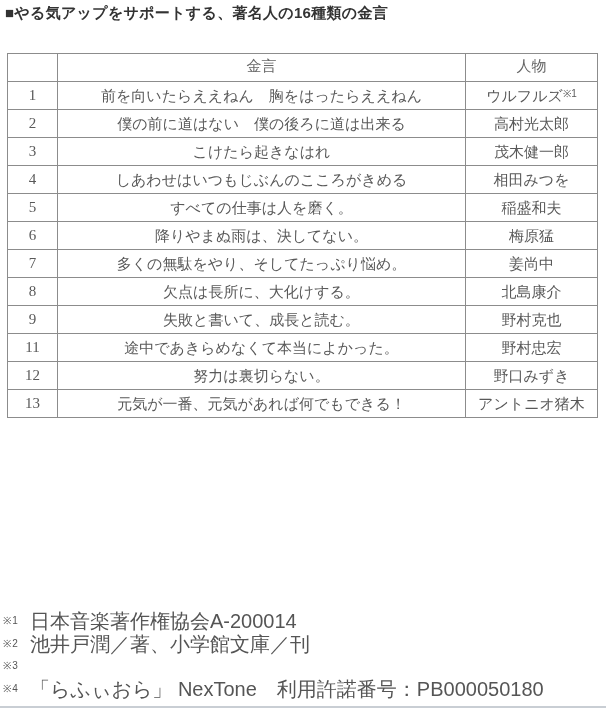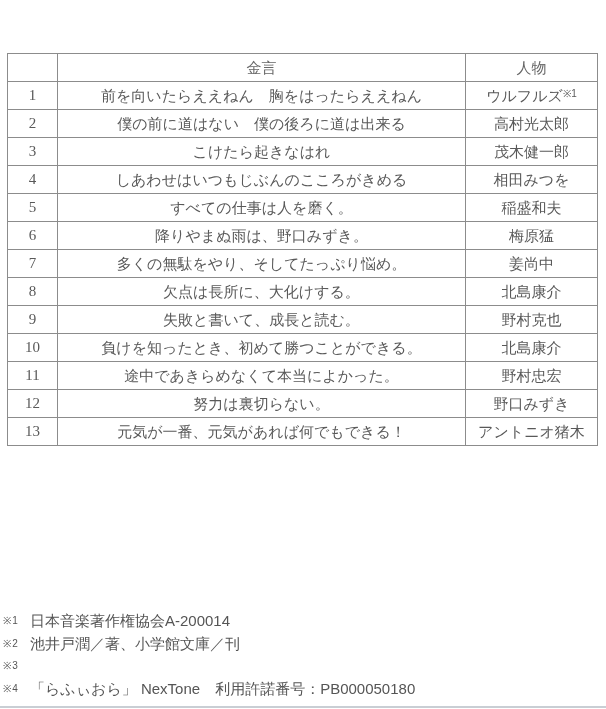--- a/index.html
+++ b/index.html
@@ -41,20 +41,21 @@
     color: #595959;
     text-align: center;
     vertical-align: middle;
     padding: 3px 4px;
     line-height: 21px;
     overflow: hidden;
   }
   table.quotes th {
     font-weight: normal;
     color: #666666;
+    font-family: Liberation Mono, monospace;
   }
   col.c-num    { width: 50px; }
   col.c-quote  { width: 408px; }
   col.c-person { width: 132px; }
   td.cell-num {
     font-family: "Liberation Serif", serif;
     font-size: 14px;
     color: #666666;
   }
   sup.note-ref {
@@ -77,39 +78,40 @@
   }
   .footnote-marker {
     font-size: 10px;
     color: #555555;
     width: 27px;
     flex: 0 0 27px;
     padding-top: 2px;
     letter-spacing: 1px;
   }
   .footnote-text {
-    font-size: 15px;
+    font-size: 20px;
     color: #555555;
     line-height: 20px;
     white-space: nowrap;
   }
   .bottom-divider {
     position: absolute;
     left: 0;
     bottom: 1px;
     width: 606px;
     height: 2px;
     background: #c9ced4;
   }
 </style>
 </head>
 <body>
 
 <div class="page">
 
+  <div class="title">■やる気アップをサポートする、著名人の16種類の金言</div>
 
   <table class="quotes">
     <colgroup>
       <col class="c-num">
       <col class="c-quote">
       <col class="c-person">
     </colgroup>
     <thead>
       <tr>
         <th></th>
@@ -138,44 +140,39 @@
           <td class="cell-quote">しあわせはいつもじぶんのこころがきめる</td>
           <td class="cell-person"><span>相田みつを</span></td>
         </tr>
         <tr>
           <td class="cell-num">5</td>
           <td class="cell-quote">すべての仕事は人を磨く。</td>
           <td class="cell-person"><span>稲盛和夫</span></td>
         </tr>
         <tr>
           <td class="cell-num">6</td>
-          <td class="cell-quote">降りやまぬ雨は、野口みずき。</td>
+          <td class="cell-quote">降りやまぬ雨は、決してない。</td>
           <td class="cell-person"><span>梅原猛</span></td>
         </tr>
         <tr>
           <td class="cell-num">7</td>
           <td class="cell-quote">多くの無駄をやり、そしてたっぷり悩め。</td>
           <td class="cell-person"><span>姜尚中</span></td>
         </tr>
         <tr>
           <td class="cell-num">8</td>
           <td class="cell-quote">欠点は長所に、大化けする。</td>
           <td class="cell-person"><span>北島康介</span></td>
         </tr>
         <tr>
           <td class="cell-num">9</td>
           <td class="cell-quote">失敗と書いて、成長と読む。</td>
           <td class="cell-person"><span>野村克也</span></td>
         </tr>
         <tr>
-          <td class="cell-num">10</td>
-          <td class="cell-quote">負けを知ったとき、初めて勝つことができる。</td>
-          <td class="cell-person"><span>北島康介</span></td>
-        </tr>
-        <tr>
           <td class="cell-num">11</td>
           <td class="cell-quote">途中であきらめなくて本当によかった。</td>
           <td class="cell-person"><span>野村忠宏</span></td>
         </tr>
         <tr>
           <td class="cell-num">12</td>
           <td class="cell-quote">努力は裏切らない。</td>
           <td class="cell-person"><span>野口みずき</span></td>
         </tr>
         <tr>

